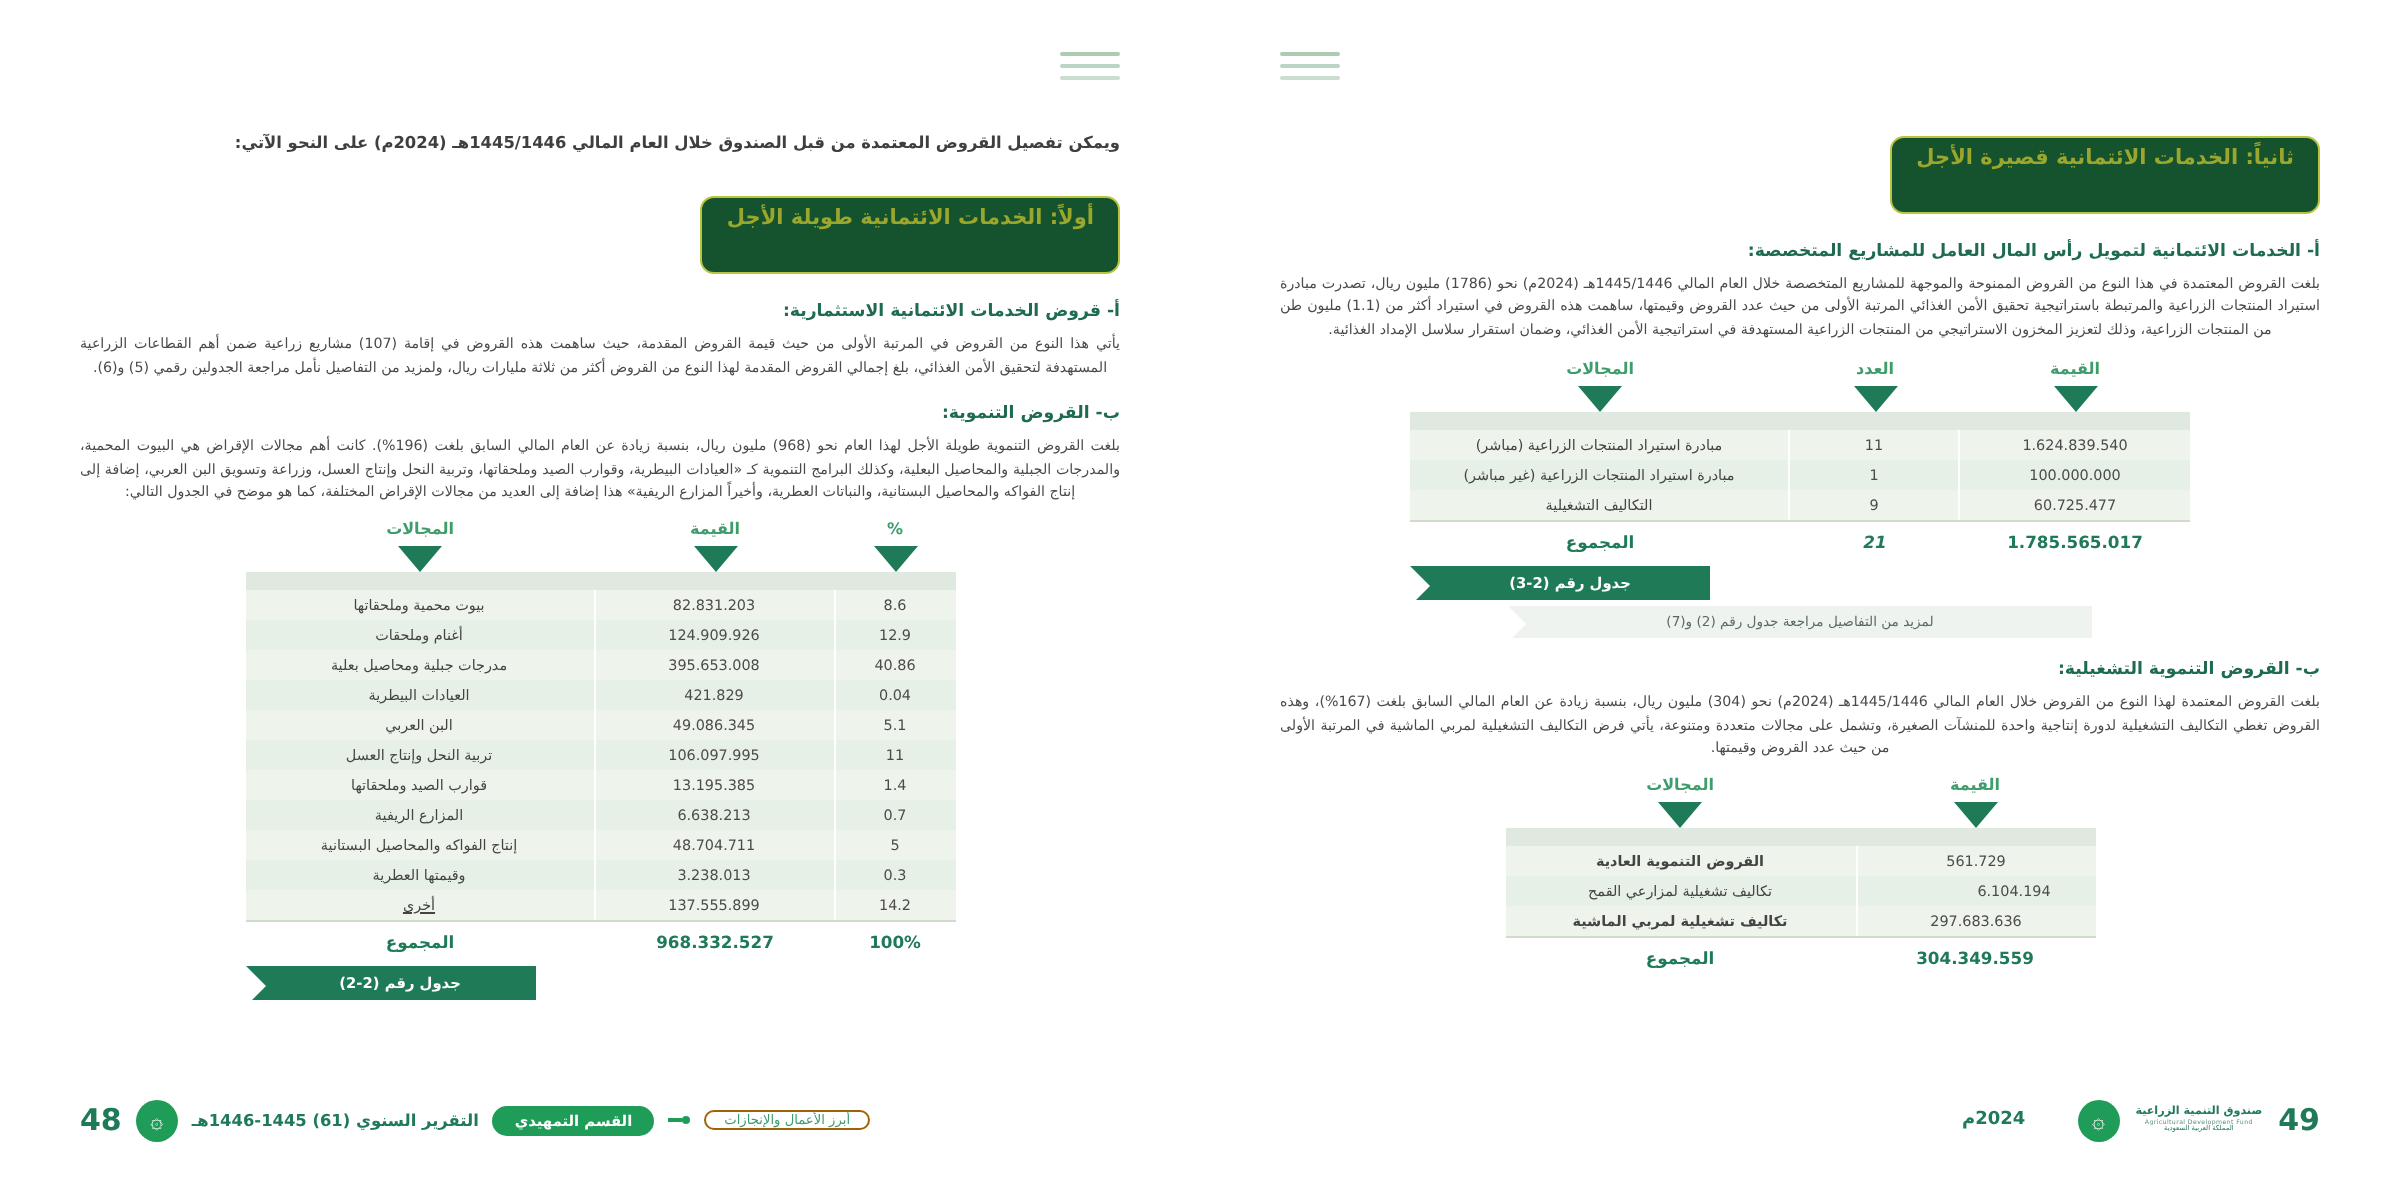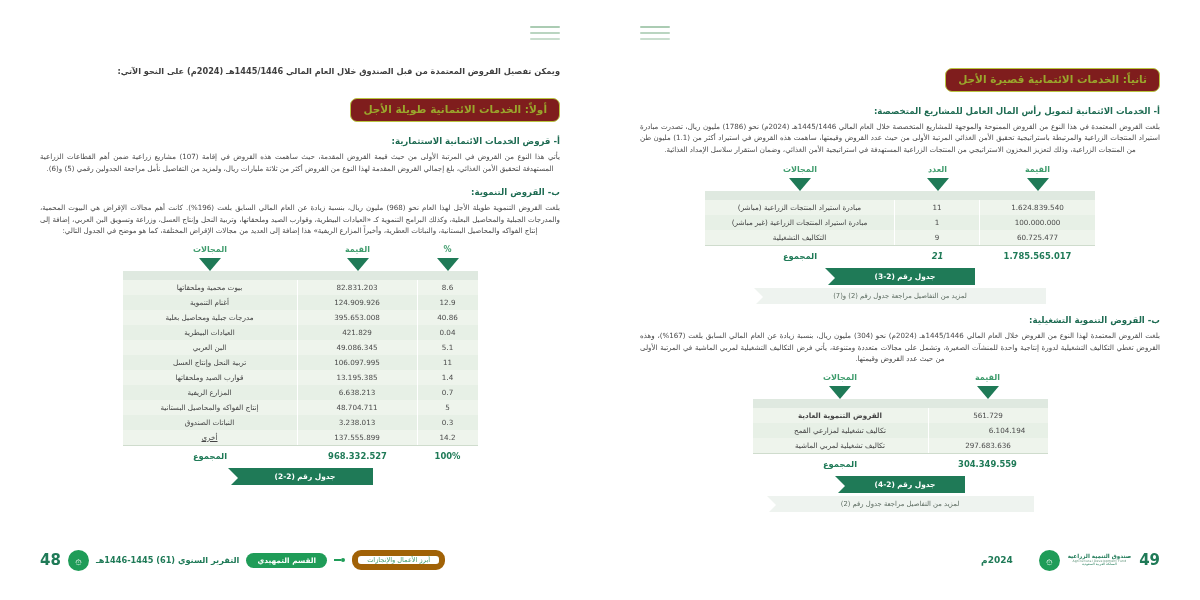--- a/index.html
+++ b/index.html
@@ -31,23 +31,23 @@
     font-size:8.2px;font-weight:bold;color:#3f3f3f;text-align:right;
     margin-top:22px;letter-spacing:0;
   }
 
   .section-badge{
     display:inline-block;
     border:1.2px solid #b9c441;
     border-radius:7px;
     color:#9aa62c;
     font-size:10.5px;font-weight:bold;
-    padding:4px 12px 6px 12px;
+    padding:4px 12px 21px 12px;
     margin-top:14px;
-    background:#7f1d1d;
+    background:#14532d;
     white-space:nowrap;
   }
   .badge-row{text-align:right;}
 
   h3.sub{
     color:#1e6b52;font-size:8.6px;font-weight:bold;margin:14px 0 5px 0;text-align:right;
   }
   p.body{
     font-size:7.1px;line-height:1.62;text-align:justify;text-align-last:center;
     margin:0 0 6px 0;color:#4a4a4a;
@@ -76,21 +76,21 @@
   .trow.alt1{background:#e7f0e6;}
   .trow.alt2{background:#eef4ec;}
   .divline{width:1px;background:#ffffff;}
   .totalrow{display:flex;align-items:center;border-top:1.4px solid #cfdccd;margin-top:0;}
   .totalrow .cell{
     font-size:8.4px;font-weight:bold;color:#1f7a57;
     display:flex;align-items:center;justify-content:center;padding:5px 4px;box-sizing:border-box;
   }
 
   
-  .ribbon-row{display:flex;justify-content:center;}
+  .ribbon-row{display:flex;justify-content:flex-end;}
   .ribbon{
     position:relative;background:#1f7a57;color:#fff;font-size:7.4px;font-weight:bold;
     padding:4px 16px 4px 26px;box-sizing:border-box;
     text-align:center;min-width:150px;
   }
   .ribbon:after{
     content:"";position:absolute;left:0;top:0;border-top:10px solid transparent;
     border-bottom:10px solid transparent;border-left:10px solid #ffffff;
   }
   .note-row{display:flex;justify-content:center;margin-top:3px;}
@@ -120,21 +120,21 @@
   .logo-text .l1{font-size:5.6px;font-weight:bold;color:#1f7a57;}
   .logo-text .l2{font-size:3.1px;color:#5a8f74;letter-spacing:.2px;}
   .logo-text .l3{font-size:3.4px;color:#1f7a57;}
   .year{font-size:9px;font-weight:bold;color:#1f7a57;margin-right:18px;}
   .rep-title{font-size:8.2px;font-weight:bold;color:#1f7a57;white-space:nowrap;}
   .pill-solid{
     background:#1f9c58;color:#fff;border-radius:9px;font-size:7.4px;font-weight:bold;
     padding:3px 11px;white-space:nowrap;
   }
   .pill-outline{
-    border:6px solid #a16207;color:#3f9c6d;border-radius:9px;font-size:6.6px;
+    border:1px solid #a16207;color:#3f9c6d;border-radius:9px;font-size:6.6px;
     padding:0 9px;white-space:nowrap;background:#fff;
   }
   .connector{display:flex;align-items:center;}
   .connector .dot{width:4px;height:4px;border-radius:50%;background:#1f9c58;}
   .connector .bar{width:7px;height:1.6px;background:#1f9c58;}
 </style>
 </head>
 <body>
 
 <div class="spread">
@@ -242,37 +242,29 @@
           <div class="cell label" style="width:175px;font-weight:bold;">القروض التنموية العادية</div>
         </div>
         <div class="trow alt1">
           <div class="cell" style="width:119px;padding-left:42px;">6.104.194</div>
           <div class="divline"></div>
           <div class="cell label" style="width:175px;">تكاليف تشغيلية لمزارعي القمح</div>
         </div>
         <div class="trow alt2">
           <div class="cell" style="width:119px;">297.683.636</div>
           <div class="divline"></div>
-          <div class="cell label" style="width:175px;">تكاليف تشغيلية لمربي الماشية</div>
+          <div class="cell label" style="width:175px;font-weight:bold;">تكاليف تشغيلية لمربي الماشية</div>
         </div>
 
         <div class="totalrow">
           <div class="cell" style="width:120px;">304.349.559</div>
           <div class="cell" style="width:175px;">المجموع</div>
         </div>
       </div>
 
-      <div style="width:295px;margin:2px auto 0 auto;">
-        <div class="ribbon-row">
-          <div class="ribbon" style="min-width:130px;">جدول رقم (2-4)</div>
-        </div>
-        <div class="note-row">
-          <div class="note" style="min-width:215px;">لمزيد من التفاصيل مراجعة جدول رقم (2)</div>
-        </div>
-      </div>
     </div>
 
     <div class="footer footer-left">
       <span class="pagenum">49</span>
       <div class="logo-text">
         <span class="l1">صندوق التنمية الزراعية</span>
         <span class="l2">Agricultural Development Fund</span>
         <span class="l3">المملكة العربية السعودية</span>
       </div>
       <span class="seal">۞</span>
@@ -328,21 +320,21 @@
               <div class="divline"></div>
               <div class="cell" style="width: 119px;">82.831.203</div>
               <div class="divline"></div>
               <div class="cell label" style="width: 174px;">بيوت محمية وملحقاتها</div>
             </div>
             <div class="trow alt1">
               <div class="cell" style="width: 60px;">12.9</div>
               <div class="divline"></div>
               <div class="cell" style="width: 119px;">124.909.926</div>
               <div class="divline"></div>
-              <div class="cell label" style="width: 174px;">أغنام التنموية</div>
+              <div class="cell label" style="width: 174px;">أغنام وملحقات</div>
             </div>
             <div class="trow alt2">
               <div class="cell" style="width: 60px;">40.86</div>
               <div class="divline"></div>
               <div class="cell" style="width: 119px;">395.653.008</div>
               <div class="divline"></div>
               <div class="cell label" style="width: 174px;">مدرجات جبلية ومحاصيل بعلية</div>
             </div>
             <div class="trow alt1">
               <div class="cell" style="width: 60px;">0.04</div>
@@ -384,21 +376,21 @@
               <div class="divline"></div>
               <div class="cell" style="width: 119px;">48.704.711</div>
               <div class="divline"></div>
               <div class="cell label" style="width: 174px;">إنتاج الفواكه والمحاصيل البستانية</div>
             </div>
             <div class="trow alt1">
               <div class="cell" style="width: 60px;">0.3</div>
               <div class="divline"></div>
               <div class="cell" style="width: 119px;">3.238.013</div>
               <div class="divline"></div>
-              <div class="cell label" style="width: 174px;">النباتات الصندوق</div>
+              <div class="cell label" style="width: 174px;">وقيمتها العطرية</div>
             </div>
             <div class="trow alt2">
               <div class="cell" style="width: 60px;">14.2</div>
               <div class="divline"></div>
               <div class="cell" style="width: 119px;">137.555.899</div>
               <div class="divline"></div>
               <div class="cell label" style="width: 174px; text-decoration: underline;">أخرى</div>
             </div>
           </div>
 

